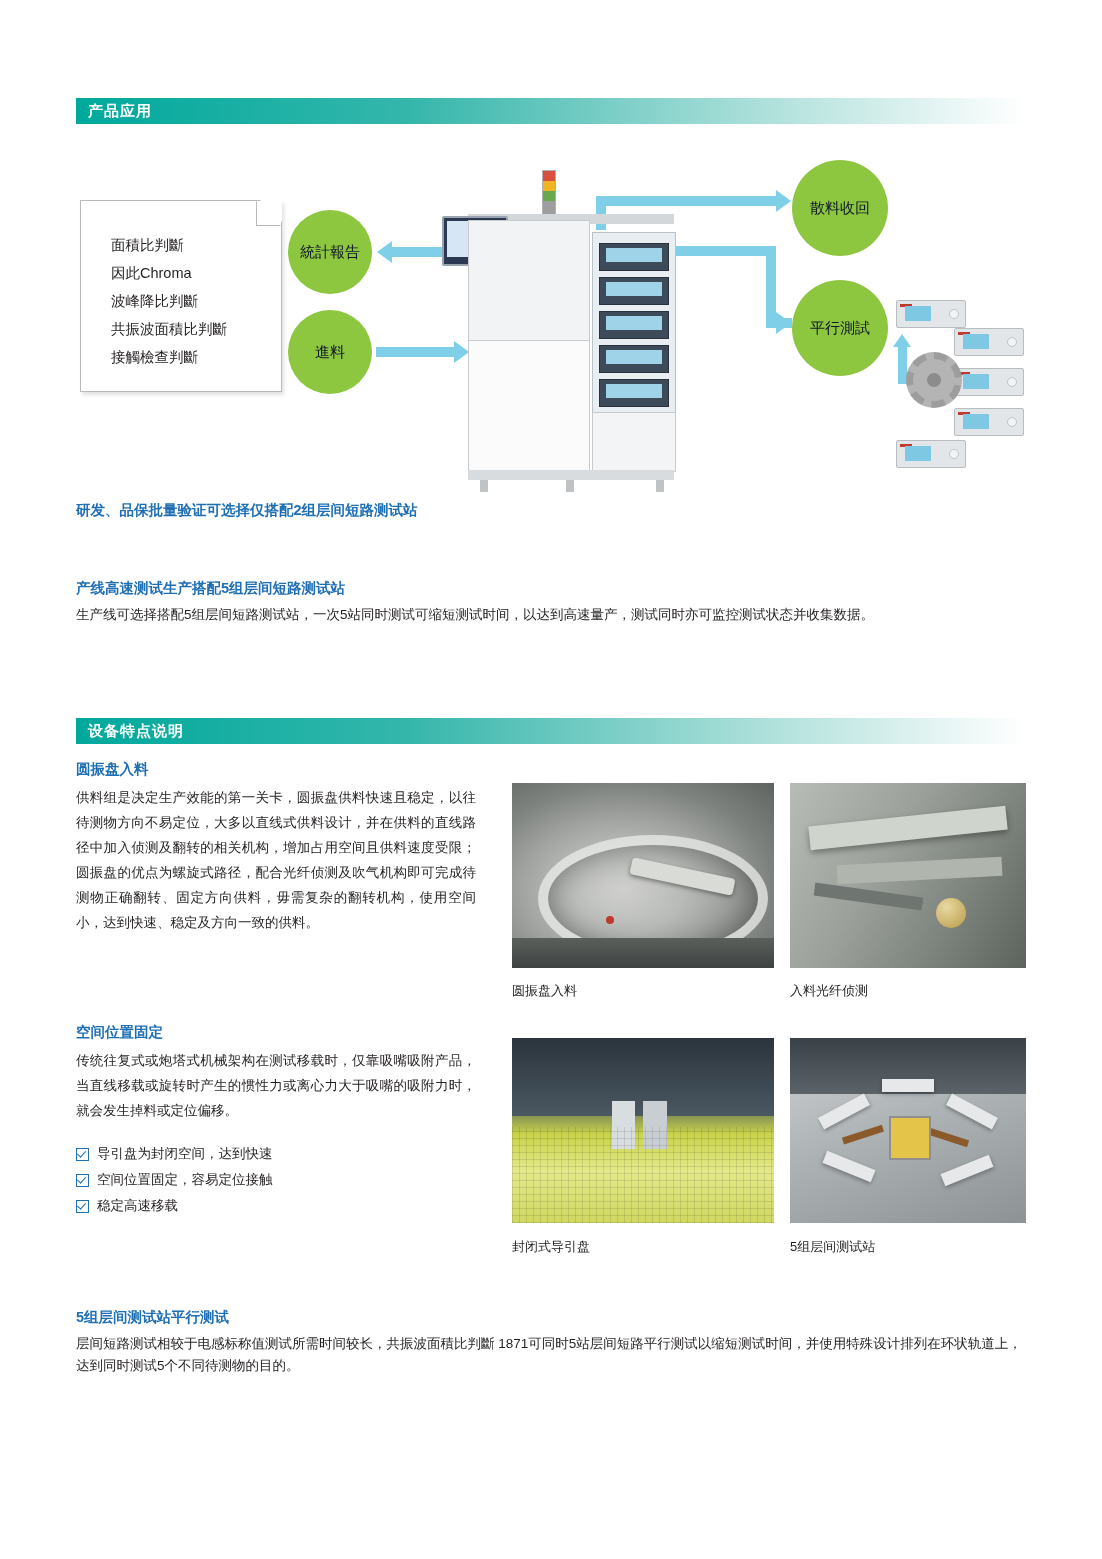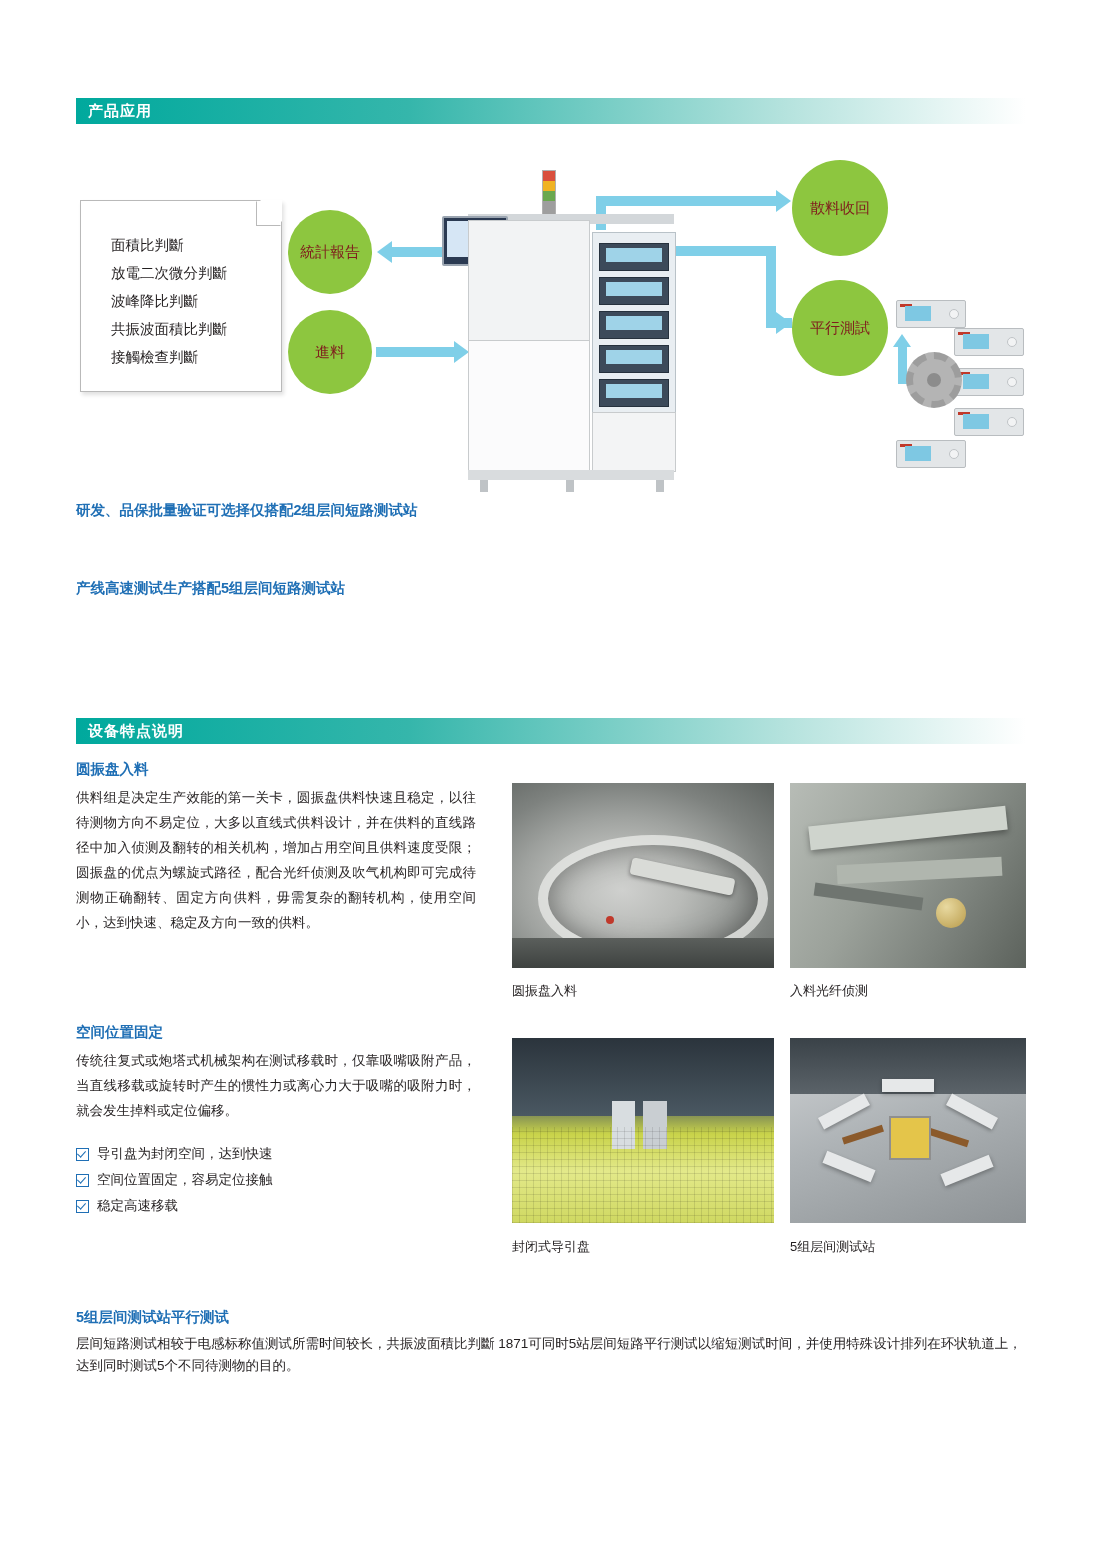--- a/index.html
+++ b/index.html
@@ -91,21 +91,21 @@
     border-bottom: 1px solid #b9b9b9;
     transform: rotate(0deg);
     clip-path: polygon(0 0, 100% 100%, 0 100%);
   }
 
   .bubble {
     position: absolute;
     border-radius: 50%;
     background: #8cc63f;
     background: #8dc63f;
-    color: #7f1d1d;
+    color: #0f172a;
     display: flex;
     align-items: center;
     justify-content: center;
     font-size: 15px;
     text-align: center;
     line-height: 1.2;
   }
   .bubble.b-report { left: 212px; top: 60px; width: 84px; height: 84px; }
   .bubble.b-feed   { left: 212px; top: 160px; width: 84px; height: 84px; }
   .bubble.b-collect{ left: 716px; top: 10px; width: 96px; height: 96px; }
@@ -312,21 +312,21 @@
   <div class="section-bar" style="top:98px;">
     <span class="title">产品应用</span>
   </div>
 
   <div class="diagram">
 
     <div class="callout-box">
       <div class="corner-fold"></div>
       <ul class="callout-list">
         <li>面積比判斷</li>
-        <li>放電二次微分判斷</li>
+        <li>因此Chroma</li>
         <li>波峰降比判斷</li>
         <li>共振波面積比判斷</li>
         <li>接觸檢查判斷</li>
       </ul>
     </div>
 
     <div class="bubble b-report">統計報告</div>
     <div class="bubble b-feed">進料</div>
     <div class="bubble b-collect">散料收回</div>
     <div class="bubble b-parallel">平行測試</div>
@@ -418,20 +418,21 @@
         </div>
     </div>
   </div>
 
   <div class="txt-block" style="top:500px;">
     <p class="sub-head">研发、品保批量验证可选择仅搭配2组层间短路测试站</p>
   </div>
 
   <div class="txt-block" style="top:578px;">
     <p class="sub-head">产线高速测试生产搭配5组层间短路测试站</p>
+    <p class="body-line">生产线可选择搭配5组层间短路测试站，一次5站同时测试可缩短测试时间，以达到高速量产，测试同时亦可监控测试状态并收集数据。</p>
   </div>
 
   <div class="section-bar" style="top:718px;">
     <span class="title">设备特点说明</span>
   </div>
 
   <div class="feature" style="top:760px;">
     <p class="feature-head">圆振盘入料</p>
     <p class="feature-body">供料组是决定生产效能的第一关卡，圆振盘供料快速且稳定，以往待测物方向不易定位，大多以直线式供料设计，并在供料的直线路径中加入侦测及翻转的相关机构，增加占用空间且供料速度受限；圆振盘的优点为螺旋式路径，配合光纤侦测及吹气机构即可完成待测物正确翻转、固定方向供料，毋需复杂的翻转机构，使用空间小，达到快速、稳定及方向一致的供料。</p>
   </div>

